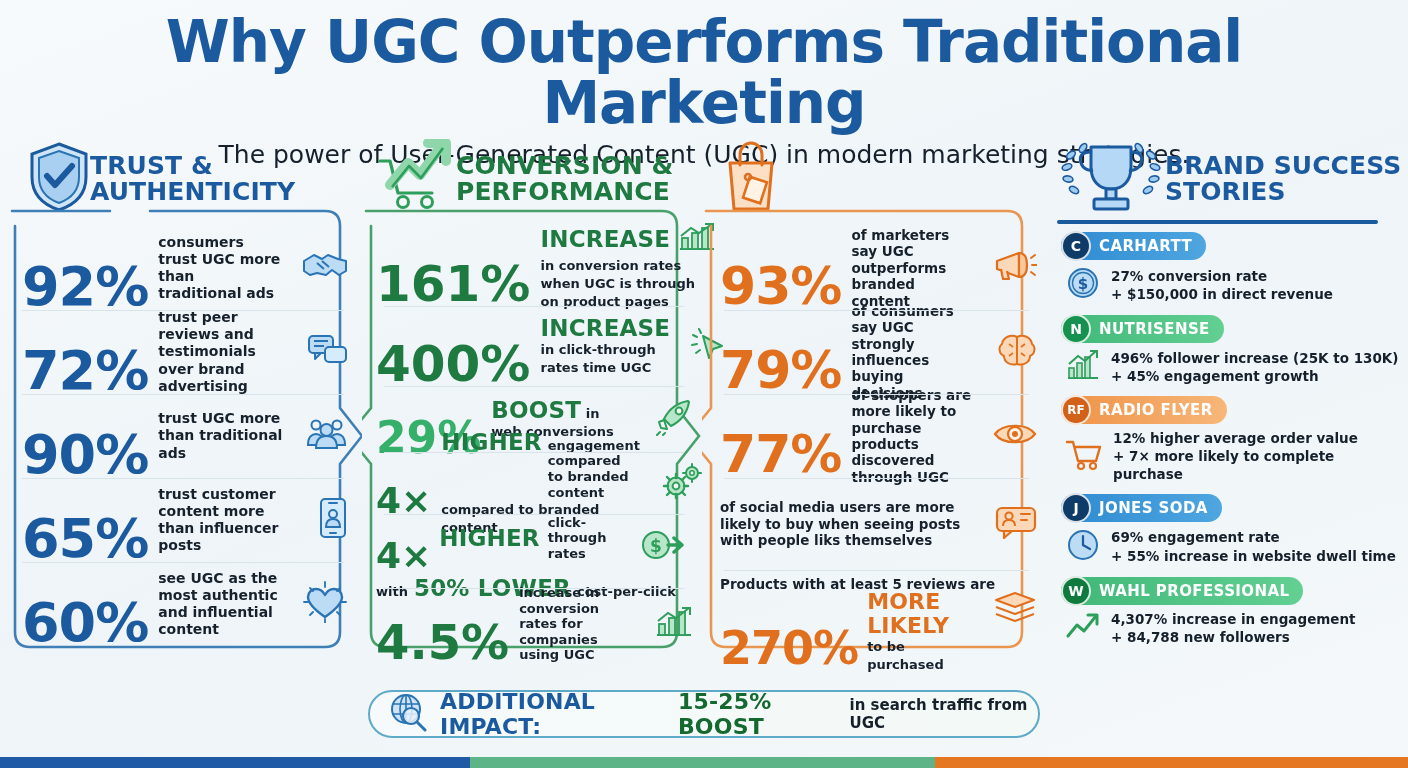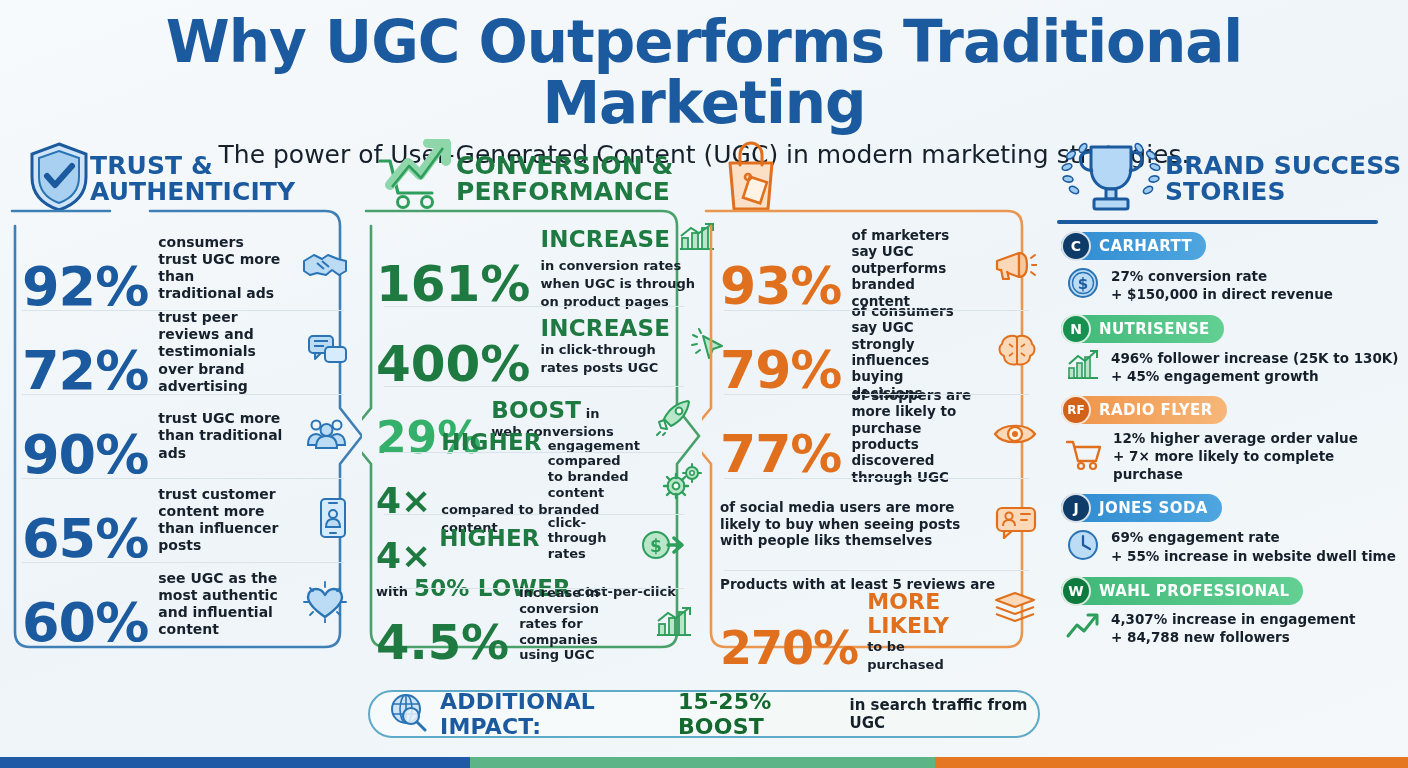--- a/index.html
+++ b/index.html
@@ -277,21 +277,21 @@
               </span>
             </span>
             <span class="sub-line">in conversion rates when UGC is through on product pages</span>
           </span>
         </div>
 
         <div class="stat" style="height:80px">
           <span class="big" style="font-size:50px">400%</span>
           <span>
             <span class="head-line">INCREASE</span>
-            <span class="sub-line">in click-through rates posts UGC</span>
+            <span class="sub-line">in click-through rates time UGC</span>
           </span>
           <span class="spacer"></span>
           <span class="ico">
             <svg width="38" height="36" viewBox="0 0 38 36">
               <path d="M13 10 L32 20 L23 23 L19 32 Z" fill="#b7e6c9" stroke="#2e9e5b" stroke-width="2" stroke-linejoin="round"></path>
               <g stroke="#2e9e5b" stroke-width="2" stroke-linecap="round">
                 <path d="M9 3 l2 4"></path>
                   <path d="M3 9 l4 2"></path>
                   <path d="M2 19 l5 -1"></path>
                   <path d="M6 27 l4 -3"></path>

